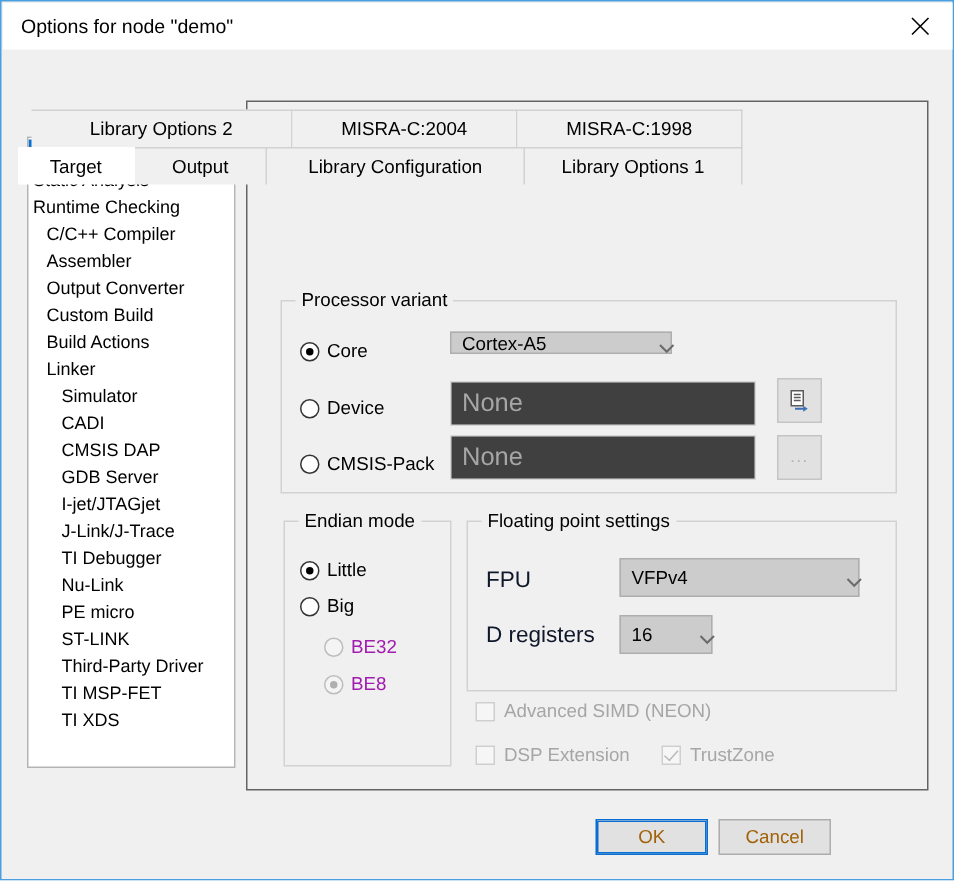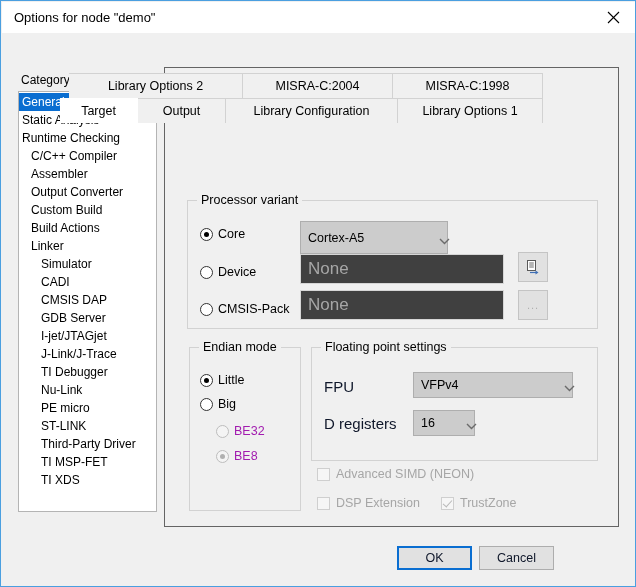--- a/index.html
+++ b/index.html
@@ -89,21 +89,20 @@
     border: 1px solid #646464;
     background: #f0f0f0;
     box-sizing: border-box;
   }
 
   
   .tabrow {
     position: absolute;
     left: 0; width: 455px;
     height: 25px;
-    margin-left: 48px;
   }
   .tabrow.row1 { top: 72px; }
   .tabrow.row2 { top: 97px; }
   .tab {
     position: absolute;
     top: 0;
     height: 25px;
     box-sizing: border-box;
     background: #f0f0f0;
     border-right: 1px solid #d2d2d2;
@@ -270,21 +269,21 @@
   
   .btn {
     position: absolute;
     box-sizing: border-box;
     background: #e1e1e1;
     border: 1px solid #adadad;
     display: flex;
     align-items: center;
     justify-content: center;
     font-size: 12.5px;
-    color: #0f172a;
+    color: #a16207;
     cursor: default;
   }
   .btn.default {
     border: 1px solid #0a6ed1;
     box-shadow: 0 0 0 1px #0a6ed1 inset;
   }
 </style>
 </head>
 <body>
 
@@ -341,21 +340,21 @@
     </div>
 
   <div class="group" style="left:186px; top:199px; width:411px; height:129px;">
     <div class="group-title">Processor variant</div>
   </div>
 
   <div class="radio-row" style="left:199px; top:226px;">
     <span class="radio checked"></span>
     <span class="radio-label">Core</span>
   </div>
-  <div class="combo" style="left:299px; top:220px; width:148px; height:33px;">
+  <div class="combo" style="left:299px; top:220px; width:148px; height:15px;">
     <span class="cval">Cortex-A5</span>
     <span class="arrow">
       <svg width="11" height="7" viewBox="0 0 11 7">
           <path d="M1 1 L5.5 5.5 L10 1" fill="none" stroke="#6b6b6b" stroke-width="1.4"></path>
         </svg>
     </span>
   </div>
 
   <div class="radio-row" style="left:199px; top:264px;">
     <span class="radio"></span>

